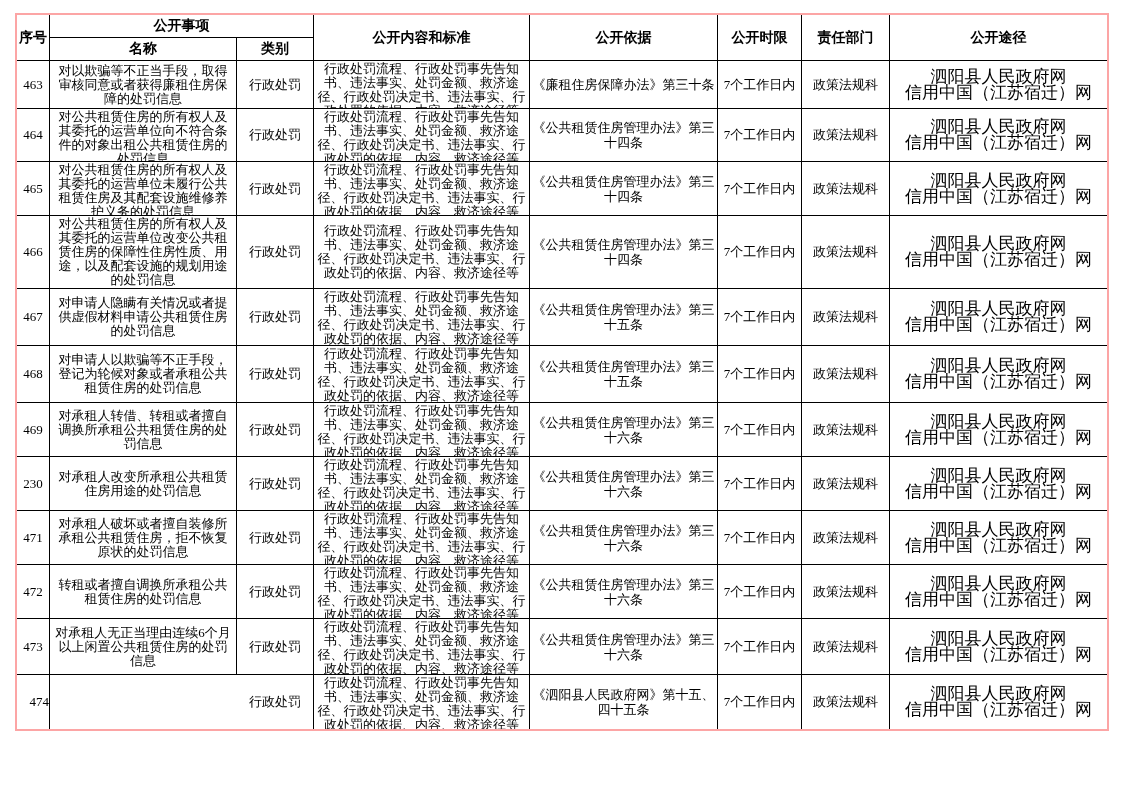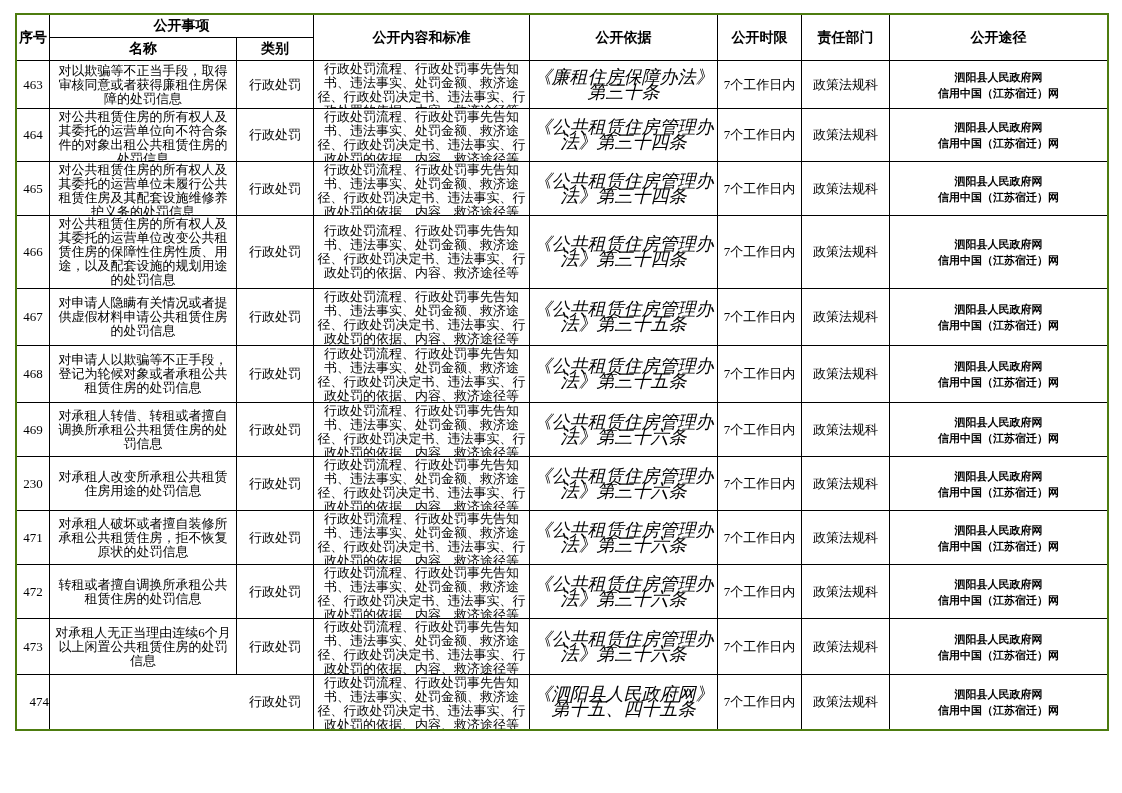--- a/index.html
+++ b/index.html
@@ -5,38 +5,38 @@
   html,body{margin:0;padding:0;}
   body{
     width:1122px;height:793px;background:#ffffff;position:relative;
     font-family:"Liberation Serif","DejaVu Serif",serif;color:#000;
   }
   .grid{
     position:absolute;left:15px;top:13px;
     display:grid;
     grid-template-columns:33px 187px 77px 216px 188px 84px 88px 217px;
     grid-template-rows:23px 23px 48px 53px 54px 73px 57px 57px 54px 54px 54px 54px 56px 54px;
-    border:2px solid #4d7c0f;background:#fff;
+    border:2px solid #fca5a5;background:#fff;
   }
   .cell{
     border-right:1px solid #000;border-bottom:1px solid #000;
     overflow:hidden;display:flex;flex-direction:column;
     text-align:center;box-sizing:border-box;
   }
   .cin{margin-top:auto;margin-bottom:auto;width:100%;box-sizing:border-box;}
   .last-col{border-right:none;}
   .last-row{border-bottom:none;}
   .hdr{font-weight:bold;font-size:14px;line-height:16px;}
   .c-seq{font-size:13px;}
   .c-name .cin,.c-content .cin{
     font-size:13px;line-height:14px;padding:1px 3px;word-break:break-all;
   }
   .c-cat,.c-time,.c-dept{font-size:13px;}
-  .c-basis .cin{font-size:18px;line-height:15px;padding:1px 0;word-break:break-all;font-style:italic;}
-  .c-channel .cin{font-size:11px;line-height:16px;white-space:pre-line;font-weight:bold;}
+  .c-basis .cin{font-size:13px;line-height:15px;padding:1px 0;word-break:break-all;}
+  .c-channel .cin{font-size:17px;line-height:16px;white-space:pre-line;}
 </style>
 </head>
 <body>
 
 <div class="grid" id="table-grid">
   <div class="cell hdr" style="grid-column:1;grid-row:1/3">
     <div class="cin">序号</div>
   </div>
   <div class="cell hdr" style="grid-column:2/4;grid-row:1">
     <div class="cin">公开事项</div>

